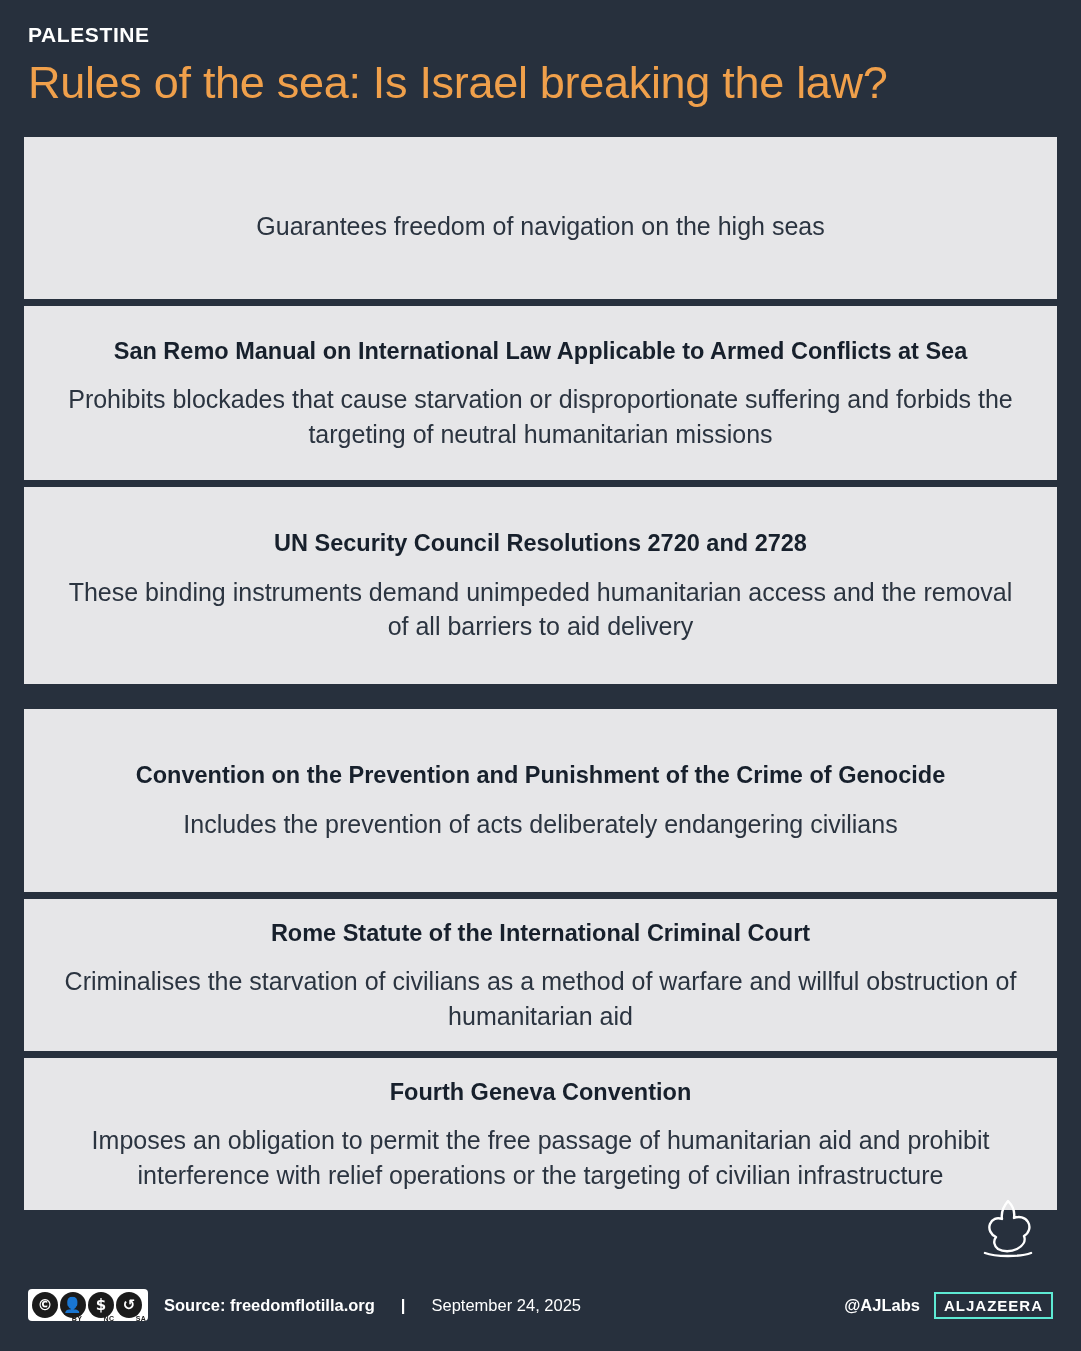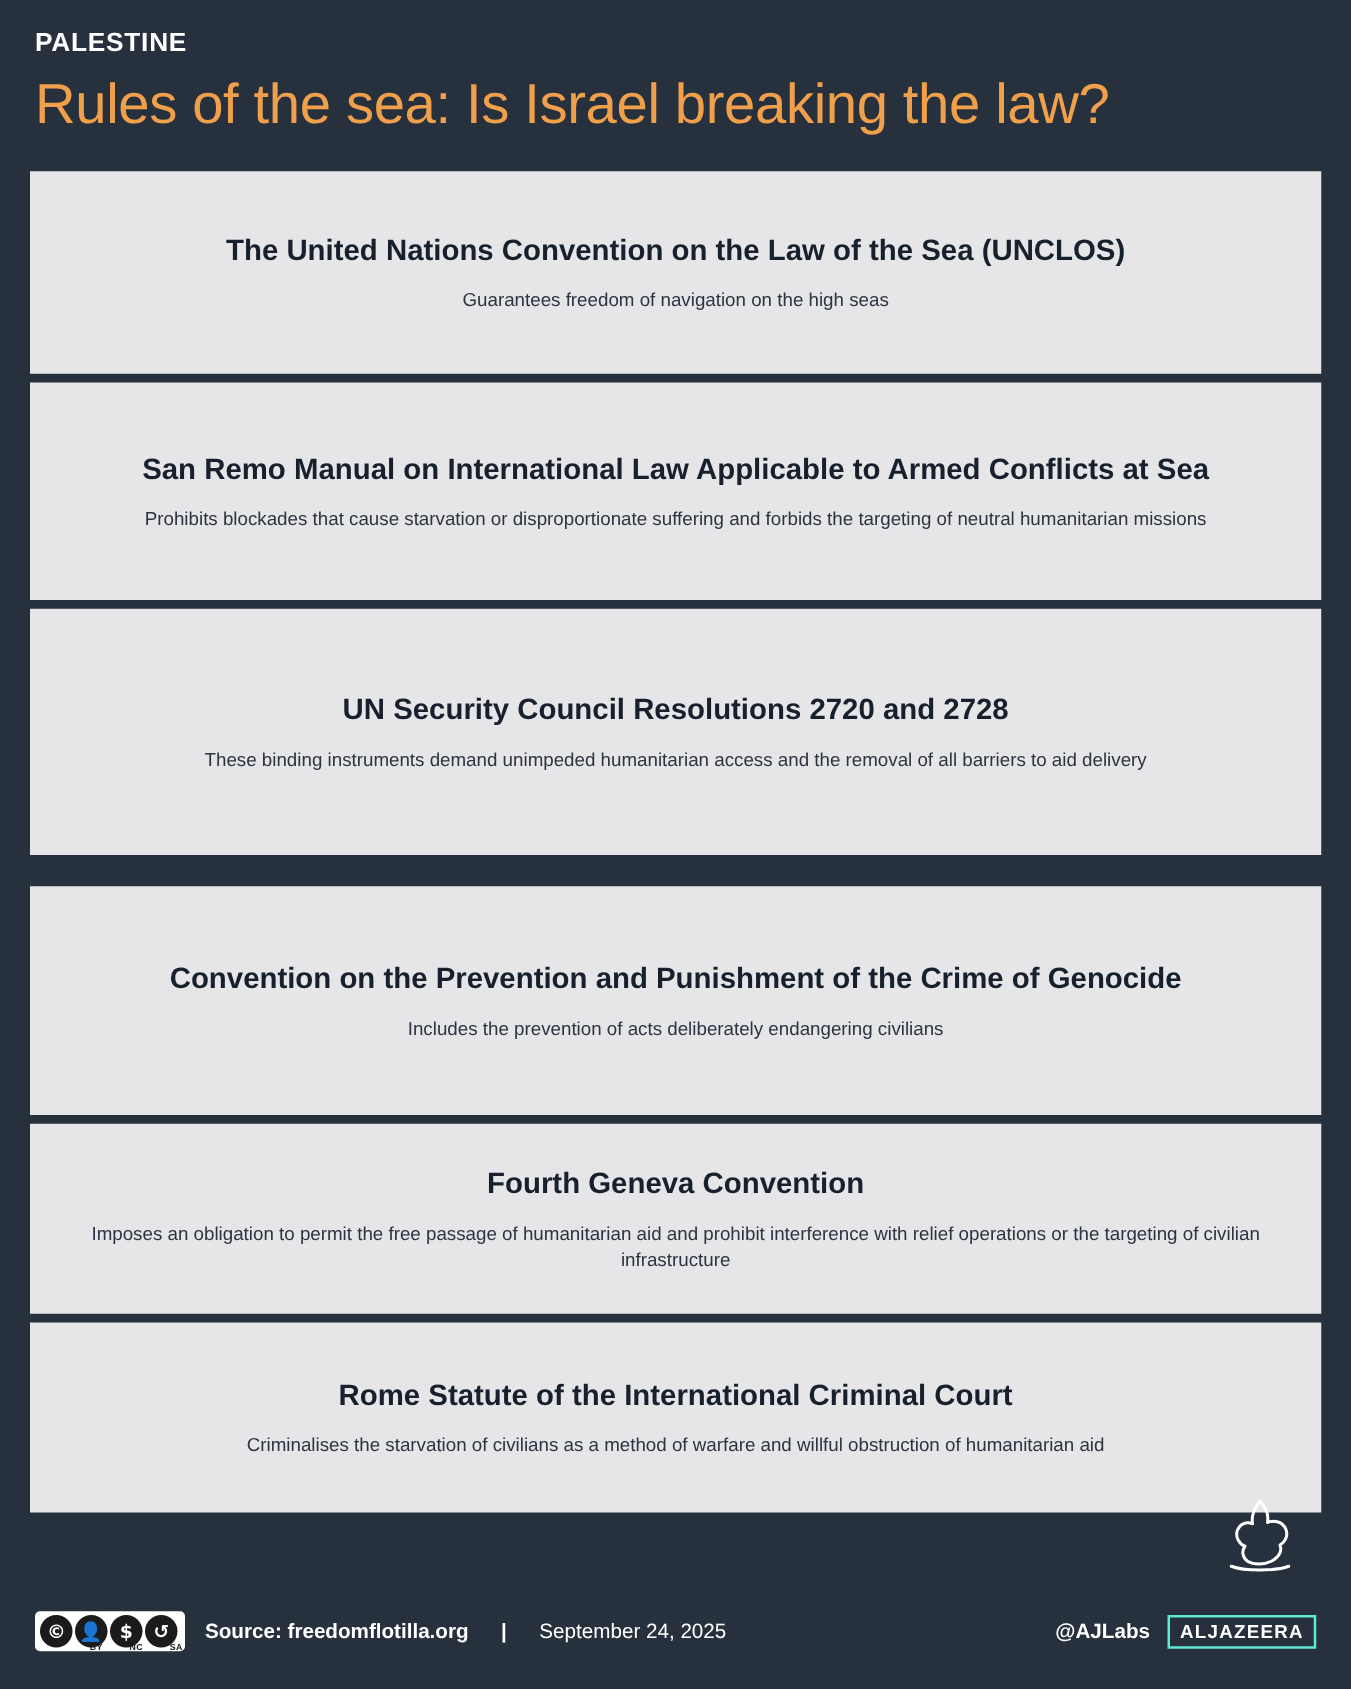--- a/index.html
+++ b/index.html
@@ -66,21 +66,21 @@
     text-align: center;
   }
   .card-title {
     color: #17202c;
     font-size: 23.5px;
     font-weight: bold;
     line-height: 1.3;
   }
   .card-desc {
     color: #2b3440;
-    font-size: 15px;
+    font-size: 25px;
     line-height: 1.38;
     margin-top: 16px;
     max-width: 960px;
   }
   
   .card.h1 { height: 162px; }
   .card.h2 { height: 174px; }
   .card.h3 { height: 197px; }
   .card.h4 { height: 183px; margin-top: 18px; }
   .card.h5 { height: 152px; }
@@ -180,47 +180,46 @@
 <div class="page">
 
   <div class="header">
     <div class="kicker">PALESTINE</div>
     <h1 class="title">Rules of the sea: Is Israel breaking the law?</h1>
   </div>
 
   <div class="cards">
 
     <div class="card h1">
-      <div class="card-title">The United Nations Convention on the Law of the Sea (UNCLOS)</div>
       <div class="card-desc">Guarantees freedom of navigation on the high seas</div>
     </div>
 
     <div class="card h2">
       <div class="card-title">San Remo Manual on International Law Applicable to Armed Conflicts at Sea</div>
       <div class="card-desc">Prohibits blockades that cause starvation or disproportionate suffering and forbids the targeting of neutral humanitarian missions</div>
     </div>
 
     <div class="card h3">
       <div class="card-title">UN Security Council Resolutions 2720 and 2728</div>
       <div class="card-desc">These binding instruments demand unimpeded humanitarian access and the removal of all barriers to aid delivery</div>
     </div>
 
     <div class="card h4">
       <div class="card-title">Convention on the Prevention and Punishment of the Crime of Genocide</div>
       <div class="card-desc">Includes the prevention of acts deliberately endangering civilians</div>
     </div>
 
+    <div class="card h6">
+      <div class="card-title">Rome Statute of the International Criminal Court</div>
+      <div class="card-desc">Criminalises the starvation of civilians as a method of warfare and willful obstruction of humanitarian aid</div>
+    </div>
+
     <div class="card h5">
       <div class="card-title">Fourth Geneva Convention</div>
       <div class="card-desc">Imposes an obligation to permit the free passage of humanitarian aid and prohibit interference with relief operations or the targeting of civilian infrastructure</div>
-    </div>
-
-    <div class="card h6">
-      <div class="card-title">Rome Statute of the International Criminal Court</div>
-      <div class="card-desc">Criminalises the starvation of civilians as a method of warfare and willful obstruction of humanitarian aid</div>
     </div>
 
   </div>
 
   <svg class="aj-mark" viewBox="0 0 70 62">
     <path d="M35 4 C30 10 28 16 29 22 C24 20 19 22 17 27 C15 32 18 38 23 40 C20 44 21 49 25 52 C30 55 38 55 44 52 C50 49 53 44 51 39 C56 36 58 30 55 25 C52 20 46 19 41 21 C42 15 40 9 35 4 Z" fill="none" stroke="#ffffff" stroke-width="2.4" stroke-linejoin="round"></path>
     <path d="M12 56 C22 60 48 60 58 56" fill="none" stroke="#ffffff" stroke-width="2.4" stroke-linecap="round"></path>
   </svg>
 
   <div class="footer">

